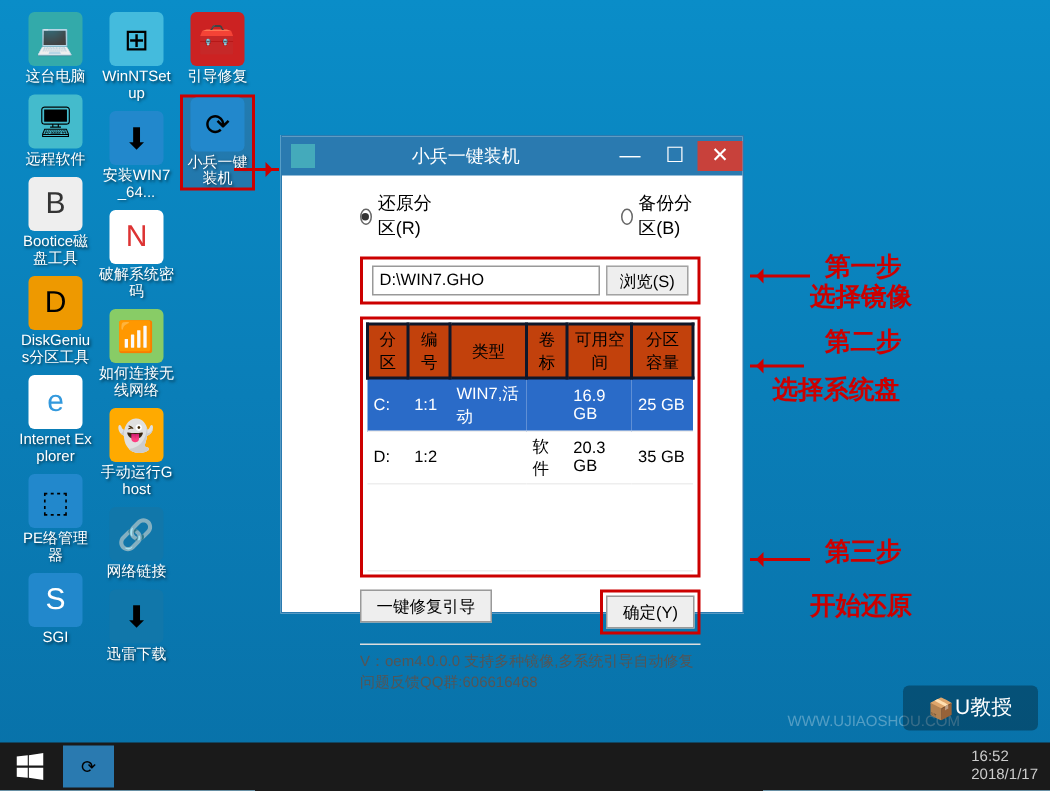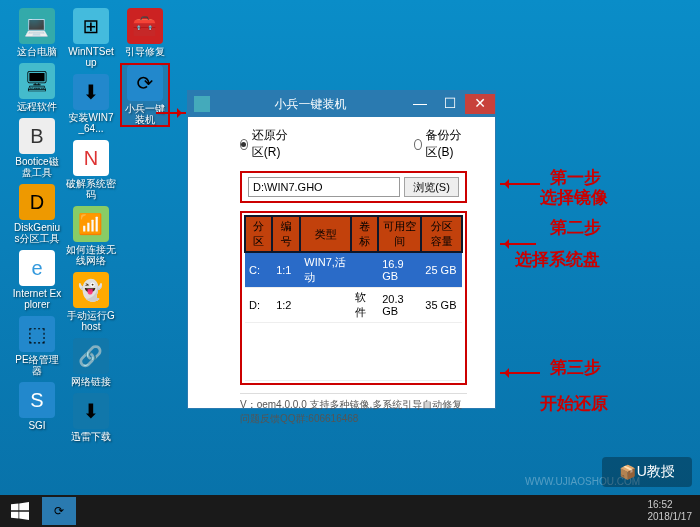--- a/index.html
+++ b/index.html
@@ -235,20 +235,24 @@
                 <td>20.3 GB</td>
                 <td>35 GB</td>
             </tr>
             <tr>
                 <td colspan="6" class="tblspace"></td>
               </tr>
           </tbody>
         </table>
       </div>
 
+      <div class="bottom">
+        <button>一键修复引导</button>
+        <span class="okwrap"><button>确定(Y)</button></span>
+      </div>
       <div class="ver">V：oem4.0.0.0        支持多种镜像,多系统引导自动修复  问题反馈QQ群:606616468</div>
     </div>
   </div>
 
   <div class="arrow arrowL" style="left:500px; top:183px; width:40px;"></div>
   <div class="anno" style="left:550px; top:166px">第一步</div>
   <div class="anno" style="left:540px; top:186px">选择镜像</div>
 
   <div class="arrow arrowL" style="left:500px; top:243px; width:36px;"></div>
   <div class="anno" style="left:550px; top:216px">第二步</div>

